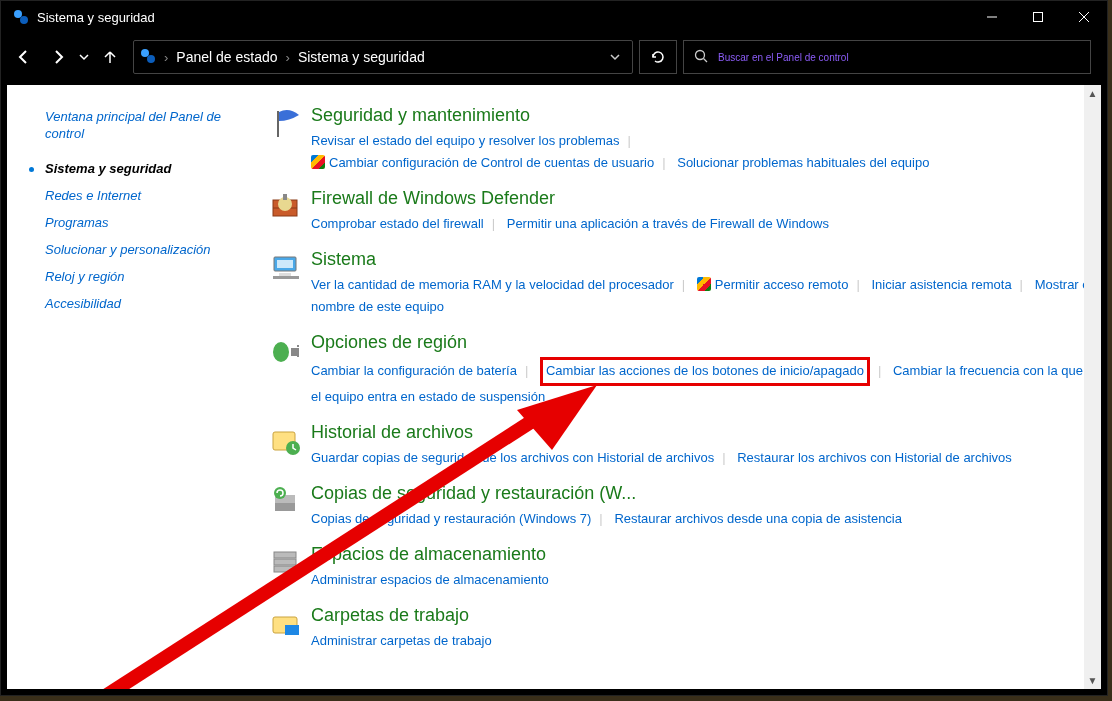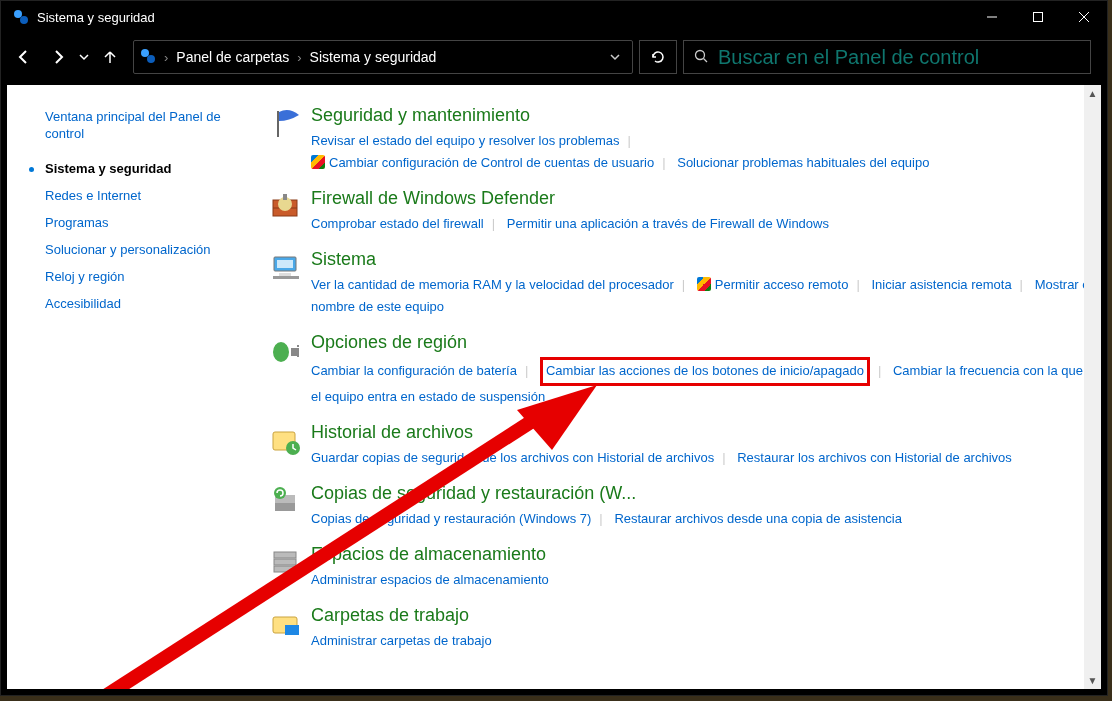--- a/index.html
+++ b/index.html
@@ -82,21 +82,21 @@
     flex: 1;
     height: 34px;
     background: #000;
     border: 1px solid #444;
     display: flex; align-items: center;
     padding: 0 10px;
     color: #888;
     margin-right: 10px;
   }
   .search-icon { margin-right: 10px; color:#ccc; }
-  .search-placeholder { color:#0f766e; font-size:20px; }
+  .search-placeholder { color:#8b5cf6; font-size:10px; }
   
   .content-wrapper {
     flex:1;
     background:#000;
     padding: 4px 6px 6px 6px;
     position: relative;
   }
   .content {
     width: 100%;
     height: 100%;
@@ -114,20 +114,21 @@
   .scroll-arrow {
     width:17px;height:17px;
     display:flex;align-items:center;justify-content:center;
     color:#555;font-size:10px;
   }
   .scroll-arrow.bot { position:absolute; bottom:0; }
   
   .sidebar {
     width: 256px;
     padding: 24px 10px 10px 38px;
+    font-style: italic;
   }
   .sidebar-home {
     color: #0066cc;
     font-size: 13px;
     line-height: 1.3;
     margin-bottom: 18px;
     cursor: pointer;
   }
   .sidebar-item {
     display:block;
@@ -262,21 +263,21 @@
       <svg width="16" height="16" viewBox="0 0 16 16">
           <path d="M8 3 L3 8 M8 3 L13 8 M8 3 V14" fill="none" stroke="#fff" stroke-width="1.5"></path>
         </svg>
     </div>
     <div class="address">
       <span class="address-icon cp-logo"><svg width="16" height="16" viewBox="0 0 16 16">
             <circle cx="5" cy="5" r="4" fill="#3aa0ff"></circle>
             <circle cx="11" cy="11" r="4" fill="#0b5dbb"></circle>
           </svg></span>
       <span class="bc-sep">›</span>
-      <span class="bc">Panel de carpetas</span>
+      <span class="bc">Panel de estado</span>
       <span class="bc-sep">›</span>
       <span class="bc">Sistema y seguridad</span>
       <div class="address-spacer"></div>
       <span class="address-drop"><svg width="10" height="10" viewBox="0 0 10 10">
             <path d="M1 3 L5 7 L9 3" fill="none" stroke="#ccc" stroke-width="1.5"></path>
           </svg></span>
     </div>
     <div class="refresh-btn">
       <svg width="16" height="16" viewBox="0 0 16 16">
           <path d="M3 8 a5 5 0 1 1 2 4" fill="none" stroke="#fff" stroke-width="1.5"></path>

